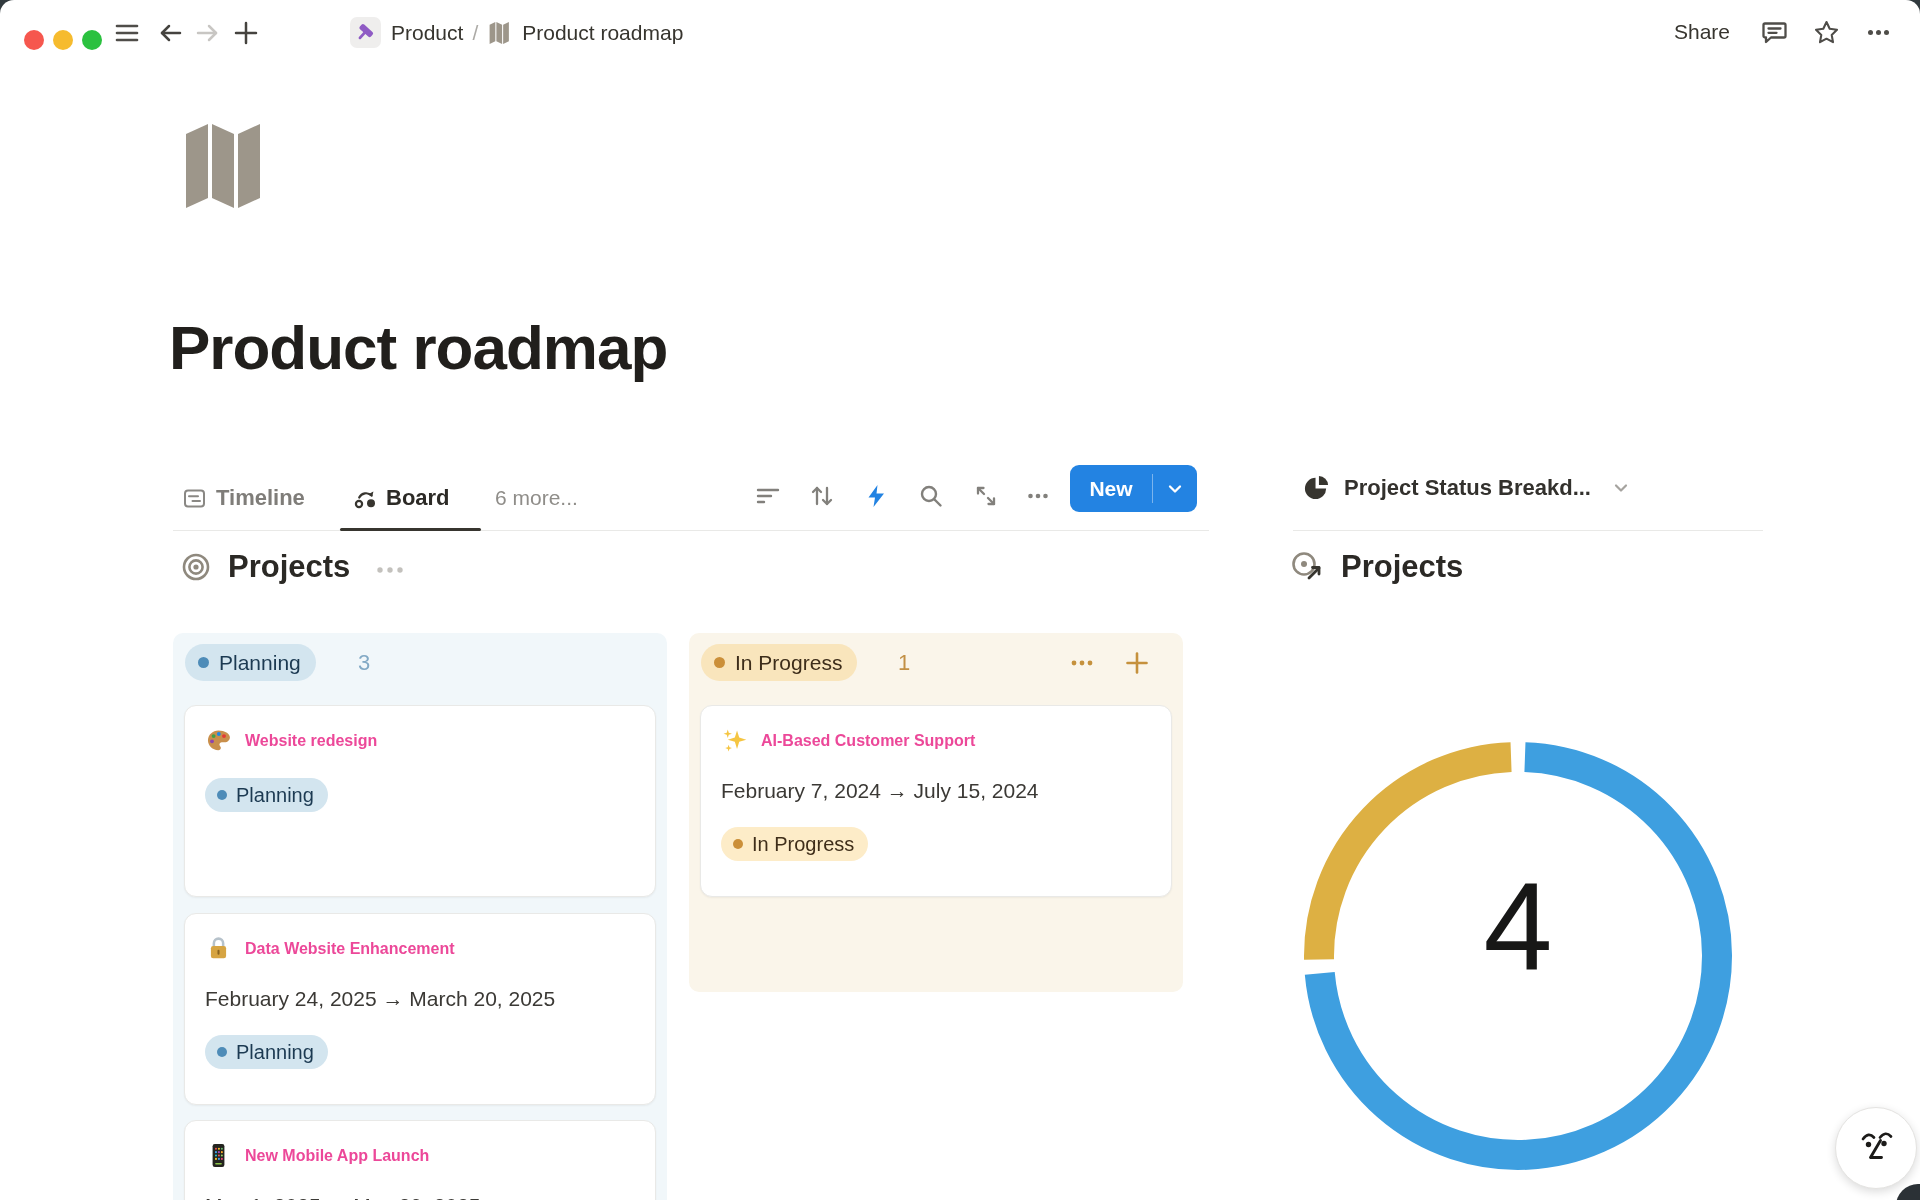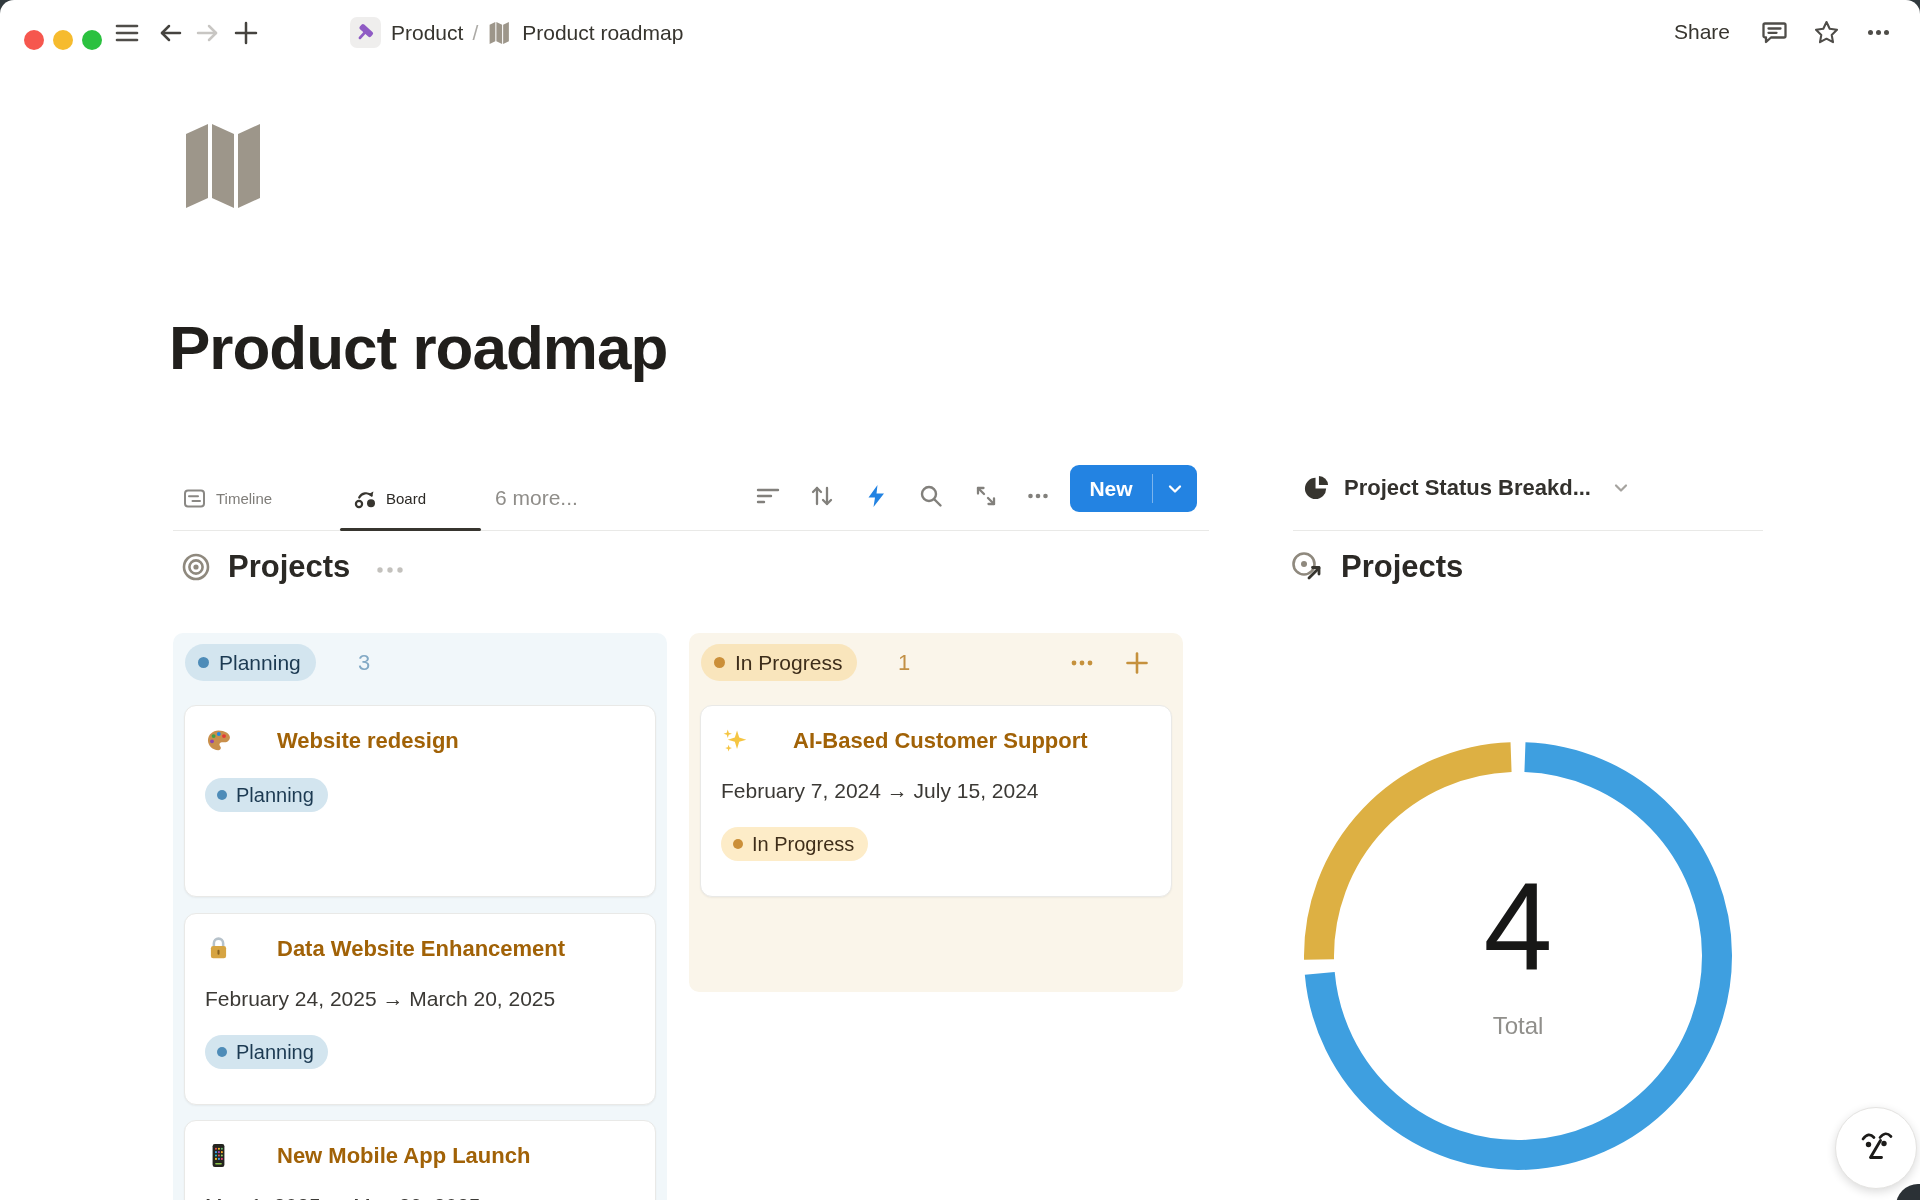--- a/index.html
+++ b/index.html
@@ -22,21 +22,21 @@
   .share{font-size:21px;color:#37352f;padding:3px 6px;border-radius:6px;}
   .tr-icon{width:27px;height:27px;color:#4f4d49;}
 
   
   .page-icon{position:absolute;left:176px;top:116px;width:96px;height:96px;}
   .page-title{position:absolute;left:169px;top:312px;font-size:62px;font-weight:700;letter-spacing:-1px;color:#211f1c;}
 
   
   .tabrow-divider{position:absolute;left:173px;top:530px;width:1036px;height:1px;background:#e9e9e7;}
   .right-divider{position:absolute;left:1293px;top:530px;width:470px;height:1px;background:#e9e9e7;}
-  .tab{position:absolute;top:472px;height:52px;display:flex;align-items:center;gap:10px;font-size:15px;font-weight:400;}
+  .tab{position:absolute;top:472px;height:52px;display:flex;align-items:center;gap:10px;font-size:22px;font-weight:700;}
   .tab .ticon{width:23px;height:23px;}
   .tab.inactive{color:#7f7d79;}
   .tab.active{color:#2c2a26;text-align:right;}
   .board-underline{position:absolute;left:340px;top:528px;width:141px;height:3px;background:#37352f;border-radius:2px;}
   .more-link{position:absolute;left:495px;top:472px;height:52px;display:flex;align-items:center;font-size:21px;color:#8f8d89;}
   .tool{position:absolute;top:483px;width:26px;height:26px;color:#82807c;}
   .new-btn{position:absolute;left:1070px;top:465px;width:127px;height:47px;background:#2383e2;border-radius:9px;display:flex;align-items:center;color:#fff;}
   .new-btn .nb-main{width:82px;text-align:center;font-size:21px;font-weight:600;}
   .new-btn .nb-div{width:1px;height:29px;background:rgba(255,255,255,.4);}
   .new-btn .nb-chev{flex:1;display:flex;align-items:center;justify-content:center;}
@@ -56,21 +56,21 @@
   .col-pill{display:inline-flex;align-items:center;gap:10px;height:37px;padding:0 15px 0 13px;border-radius:19px;font-size:21px;font-weight:500;}
   .pill-blue{background:#d3e5ef;color:#1c3a52;}
   .pill-yellow{background:#f9e5bc;color:#3d2d1a;}
   .dot{border-radius:50%;flex:0 0 auto;}
   .dot11{width:11px;height:11px;}
   .dot10{width:10px;height:10px;}
   .col-count{position:absolute;top:650px;font-size:22px;font-weight:500;}
   .col-action{position:absolute;top:650px;width:26px;height:26px;color:#c5913d;}
   .card{position:absolute;width:472px;height:192px;background:#fff;border:1px solid #e9e9e7;border-radius:12px;box-shadow:0 1px 2px rgba(15,15,15,.05);padding:21px 20px;box-sizing:border-box;}
   .card-row{display:flex;align-items:center;gap:13px;}
-  .card-title{font-size:22px;font-weight:600;color:#a16207;margin-left:32px;}
+  .card-title{font-size:16px;font-weight:600;color:#ec4899;}
   .card-date{margin-top:25px;font-size:21px;color:#3b3935;}
   .tag{margin-top:24px;display:inline-flex;align-items:center;gap:9px;height:34px;padding:0 14px 0 12px;border-radius:17px;font-size:20px;font-weight:500;}
   .tag-blue{background:#d3e5ef;color:#1c3a52;}
   .tag-yellow{background:#fdecc8;color:#3f2e1a;}
   .newproj{position:absolute;left:700px;top:911px;width:472px;height:63px;box-sizing:border-box;border:1px solid rgba(90,60,20,.08);border-radius:12px;display:flex;align-items:center;gap:13px;padding:0 20px;color:#b98b3c;font-size:21px;}
 
   
   .donut-wrap{position:absolute;left:1283px;top:721px;width:470px;height:470px;}
   .donut-center{position:absolute;left:1283px;top:852px;width:470px;text-align:center;font-size:124px;font-weight:500;color:#171716;line-height:1.2;}
   .donut-label{position:absolute;left:1283px;top:1012px;width:470px;text-align:center;font-size:24px;color:#908f8b;}
@@ -457,21 +457,20 @@
   </div>
 
 
   <div class="donut-wrap">
     <svg width="470" height="470" viewBox="-235 -235 470 470">
       <path d="M 6.95 -198.88 A 199 199 0 1 1 -198.24 17.34" fill="none" stroke="#3E9FE0" stroke-width="30"></path>
       <path d="M -198.97 3.47 A 199 199 0 0 1 -6.95 -198.88" fill="none" stroke="#DDB043" stroke-width="30"></path>
     </svg>
   </div>
   <div class="donut-center">4</div>
-  <div class="donut-label">Total</div>
 
   <div class="ai-btn">
     <span>
       <svg width="46" height="46" viewBox="0 0 46 46">
             <g fill="none" stroke="#1c1b19" stroke-width="2.7" stroke-linecap="round">
               <path d="M10 14 Q15.5 6.5 21 12.5"></path>
               <path d="M27 12.5 Q32.5 5.5 38 11.5"></path>
             </g>
             <circle cx="15.5" cy="19.5" r="2.7" fill="#1c1b19"></circle>
             <circle cx="31" cy="18.5" r="2.7" fill="#1c1b19"></circle>

